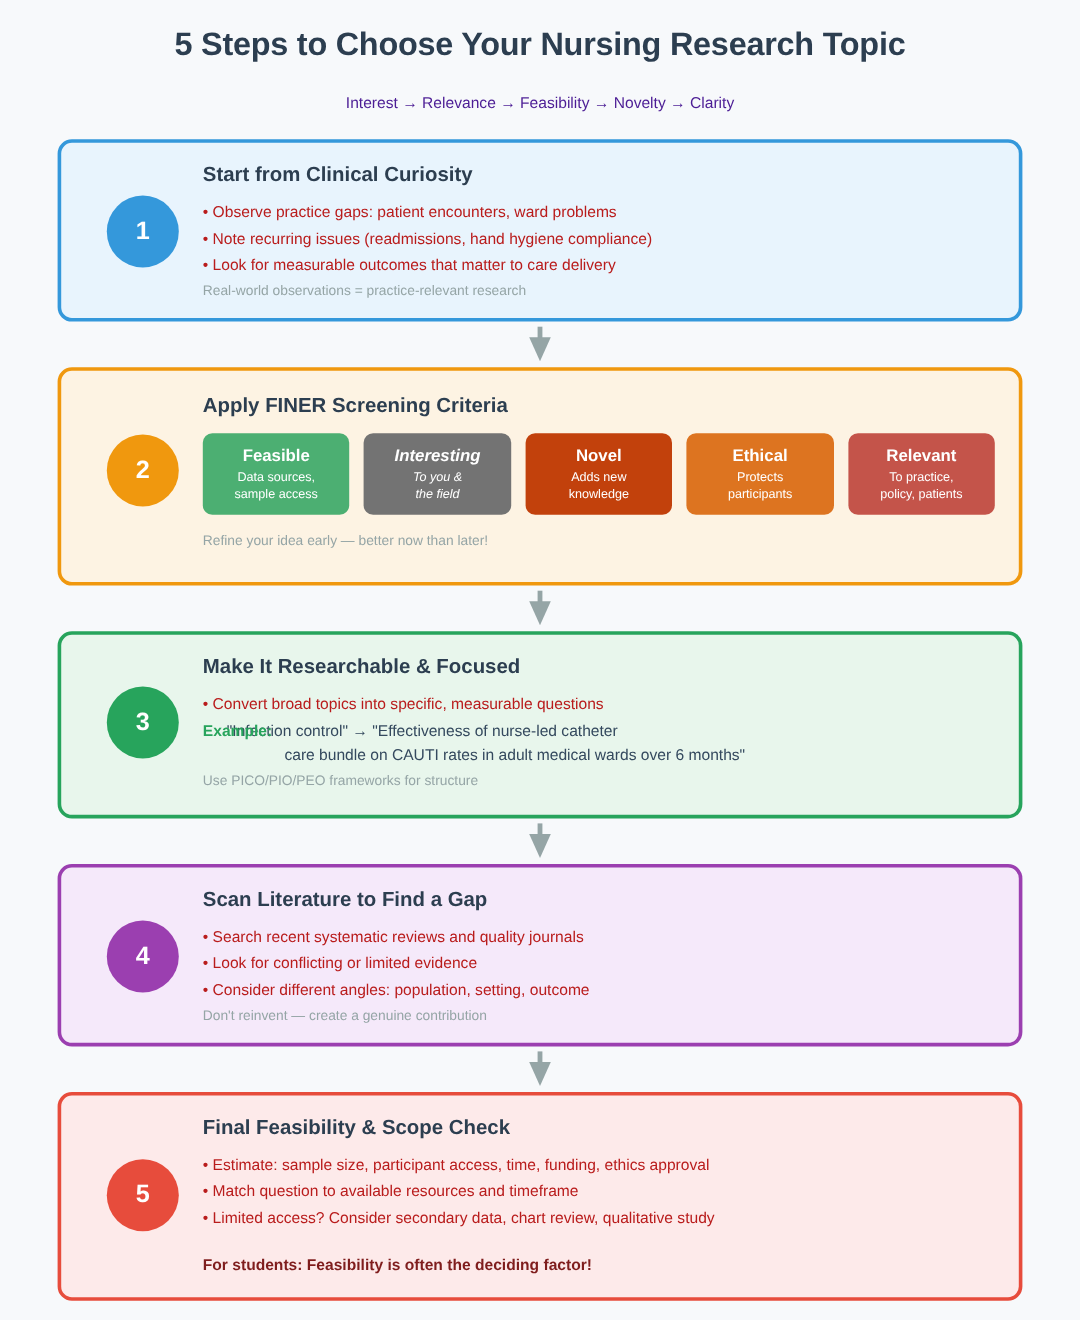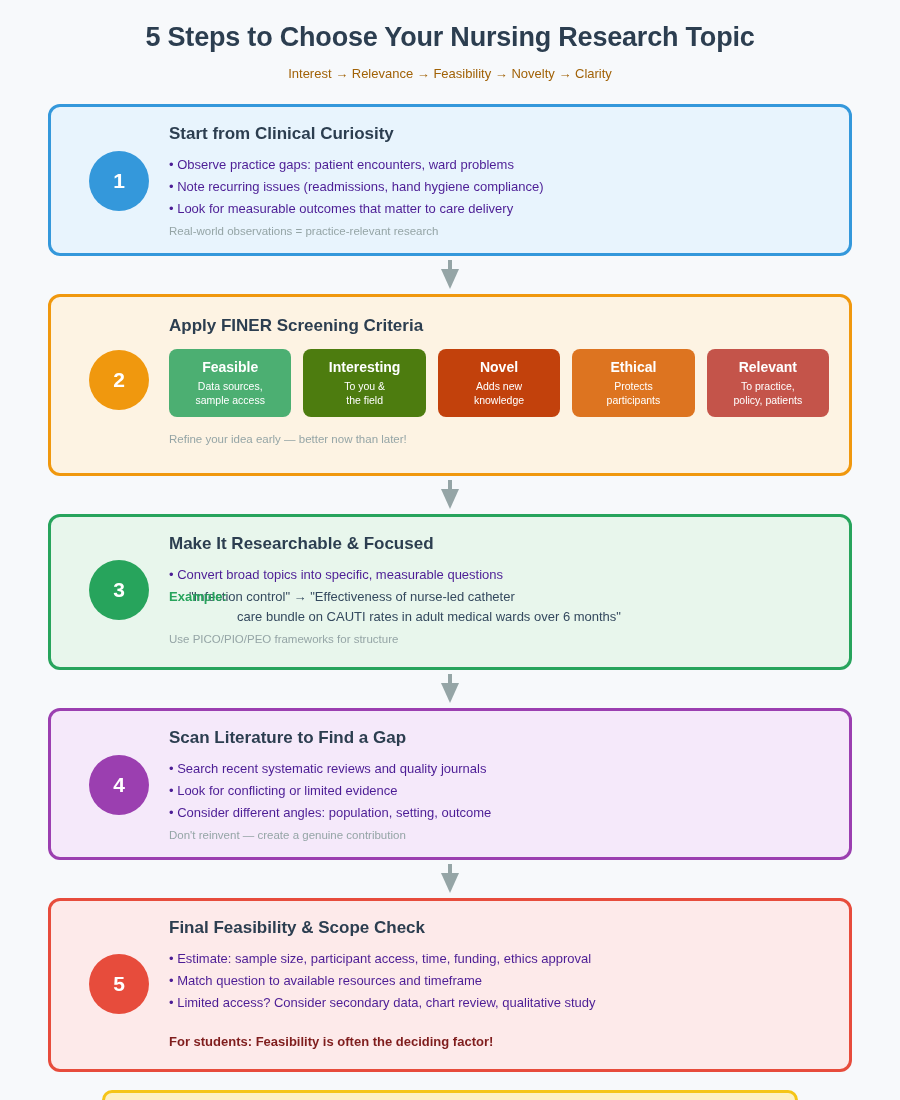--- a/index.html
+++ b/index.html
@@ -25,22 +25,22 @@
   .page-title {
     font-size: 27px;
     font-weight: bold;
     color: #2c3e50;
     letter-spacing: -0.2px;
     line-height: 34px;
   }
 
   .page-subtitle {
     font-size: 13px;
-    color: #a16207;
-    margin-top: 12px;
+    color: #4c1d95;
+    margin-top: 24px;
     line-height: 16px;
   }
 
   
   .step-card {
     position: relative;
     border-radius: 12px;
     border: 3px solid;
     padding: 16px 20px 14px 20px;
     display: block;
@@ -77,21 +77,21 @@
   .step-heading {
     font-size: 17px;
     font-weight: bold;
     color: #2c3e50;
     margin-bottom: 11px;
     line-height: 21px;
   }
 
   .bullet {
     font-size: 13px;
-    color: #4c1d95;
+    color: #b91c1c;
     line-height: 20px;
     margin-bottom: 2px;
   }
 
   .note {
     font-size: 11.5px;
     color: #95a5a6;
     line-height: 16px;
     margin-top: 4px;
   }
@@ -221,21 +221,21 @@
         <div class="step-badge">2</div>
       </div>
       <div class="body-col">
         <div class="step-heading">Apply FINER Screening Criteria</div>
         <div class="finer-row">
           <div class="finer-box" style="background:#4caf72;">
             <div class="finer-title">Feasible</div>
             <div class="finer-desc" style="white-space:pre-line;">Data sources,
 sample access</div>
           </div>
-          <div class="finer-box" style="background:#4d7c0f;">
+          <div class="finer-box" style="background:#737373;font-style:italic;">
             <div class="finer-title">Interesting</div>
             <div class="finer-desc" style="white-space:pre-line;">To you &amp;
 the field</div>
           </div>
           <div class="finer-box" style="background:#c2410c;">
             <div class="finer-title">Novel</div>
             <div class="finer-desc" style="white-space:pre-line;">Adds new
 knowledge</div>
           </div>
           <div class="finer-box" style="background:#dd7420;">

